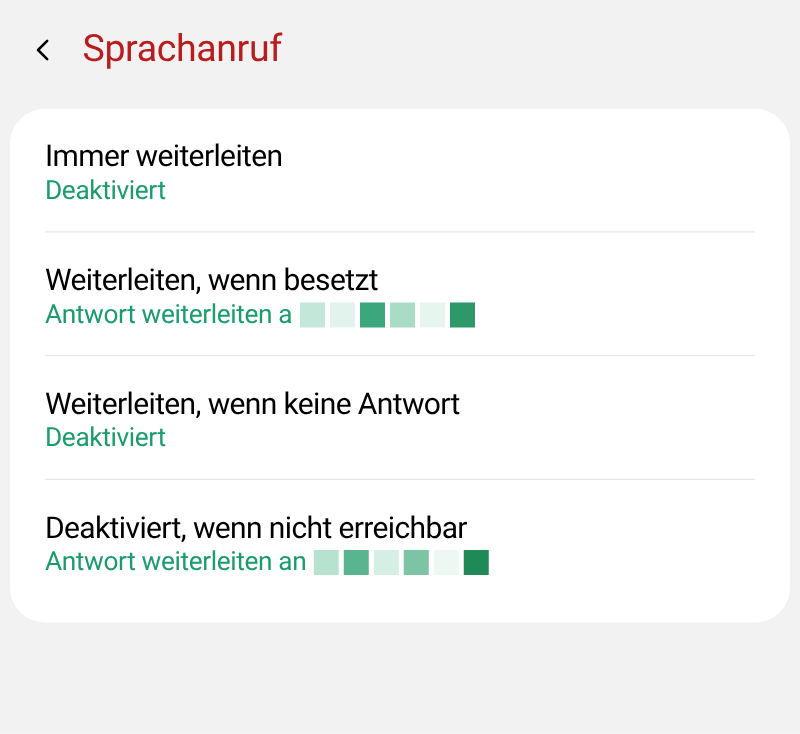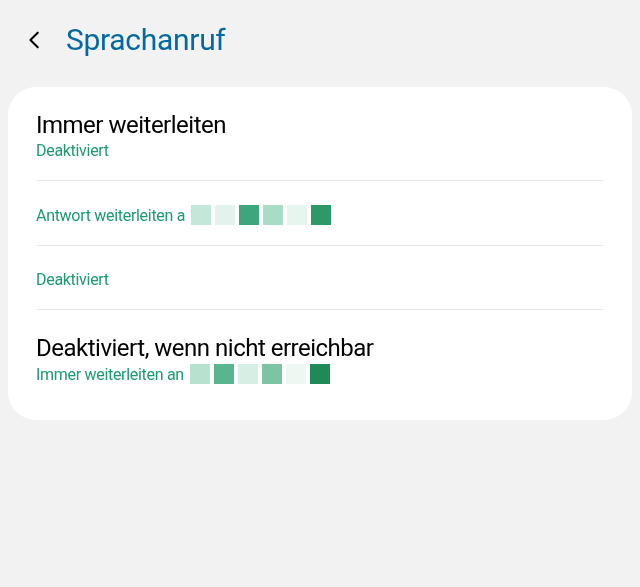--- a/index.html
+++ b/index.html
@@ -26,21 +26,21 @@
       justify-content: center;
       cursor: pointer;
     }
     .back-icon svg {
       width: 22px;
       height: 22px;
     }
     .header-title {
       font-size: 30px;
       font-weight: 400;
-      color: #0369a1;
+      color: #b91c1c;
       letter-spacing: -0.3px;
     }
     .card {
       background: #fff;
       margin: 0 8px;
       border-radius: 28px;
       padding: 0 0 16px 0;
       overflow: hidden;
     }
     .list-item {
@@ -48,21 +48,21 @@
       cursor: pointer;
     }
     .list-item-title {
       font-size: 24px;
       font-weight: 400;
       color: #000;
       letter-spacing: -0.5px;
       margin-bottom: 2px;
     }
     .list-item-subtitle {
-      font-size: 16px;
+      font-size: 21px;
       font-weight: 400;
       color: #1a9c6d;
       letter-spacing: -0.3px;
       display: flex;
       align-items: center;
       gap: 4px;
     }
     .divider {
       height: 1px;
       background: #e8e8e8;
@@ -109,47 +109,49 @@
   <div class="list-item">
     <div class="list-item-title">Immer weiterleiten</div>
     <div class="list-item-subtitle">
       <span>Deaktiviert</span>
     </div>
   </div>
 
   <div class="divider"></div>
 
   <div class="list-item">
+    <div class="list-item-title">Weiterleiten, wenn besetzt</div>
     <div class="list-item-subtitle">
       <span>Antwort weiterleiten a</span>
       <span class="redacted">
         <span class="r1"></span>
           <span class="r2"></span>
           <span class="r3"></span>
           <span class="r4"></span>
           <span class="r5"></span>
           <span class="r6"></span>
       </span>
     </div>
   </div>
 
   <div class="divider"></div>
 
   <div class="list-item">
+    <div class="list-item-title">Weiterleiten, wenn keine Antwort</div>
     <div class="list-item-subtitle">
       <span>Deaktiviert</span>
     </div>
   </div>
 
   <div class="divider"></div>
 
   <div class="list-item">
     <div class="list-item-title">Deaktiviert, wenn nicht erreichbar</div>
     <div class="list-item-subtitle">
-      <span>Immer weiterleiten an</span>
+      <span>Antwort weiterleiten an</span>
       <span class="redacted">
         <span class="rb1"></span>
           <span class="rb2"></span>
           <span class="rb3"></span>
           <span class="rb4"></span>
           <span class="rb5"></span>
           <span class="rb6"></span>
       </span>
     </div>
   </div>

